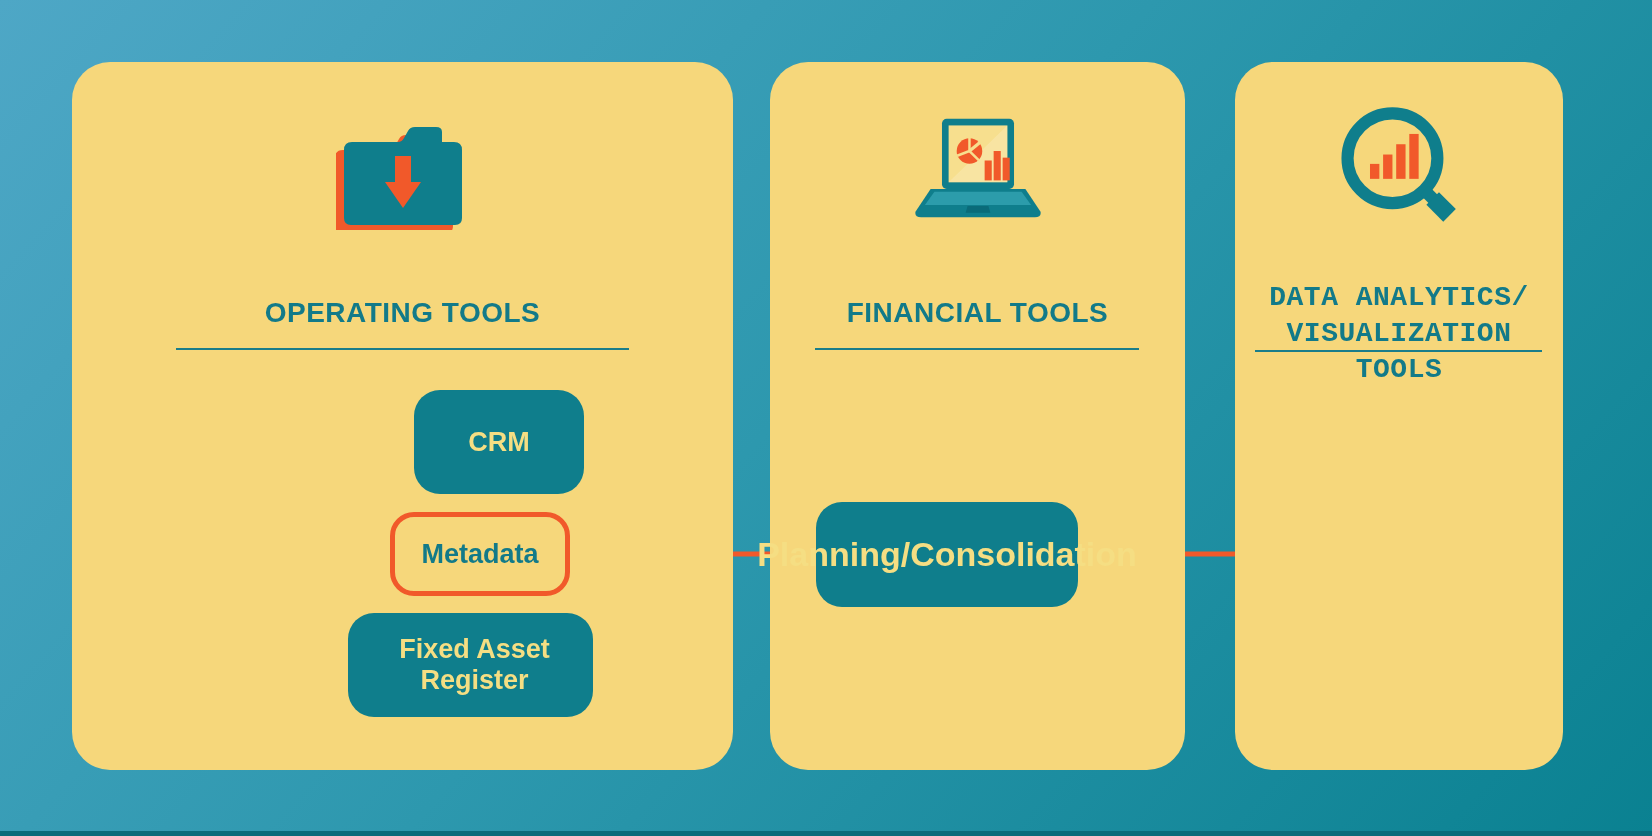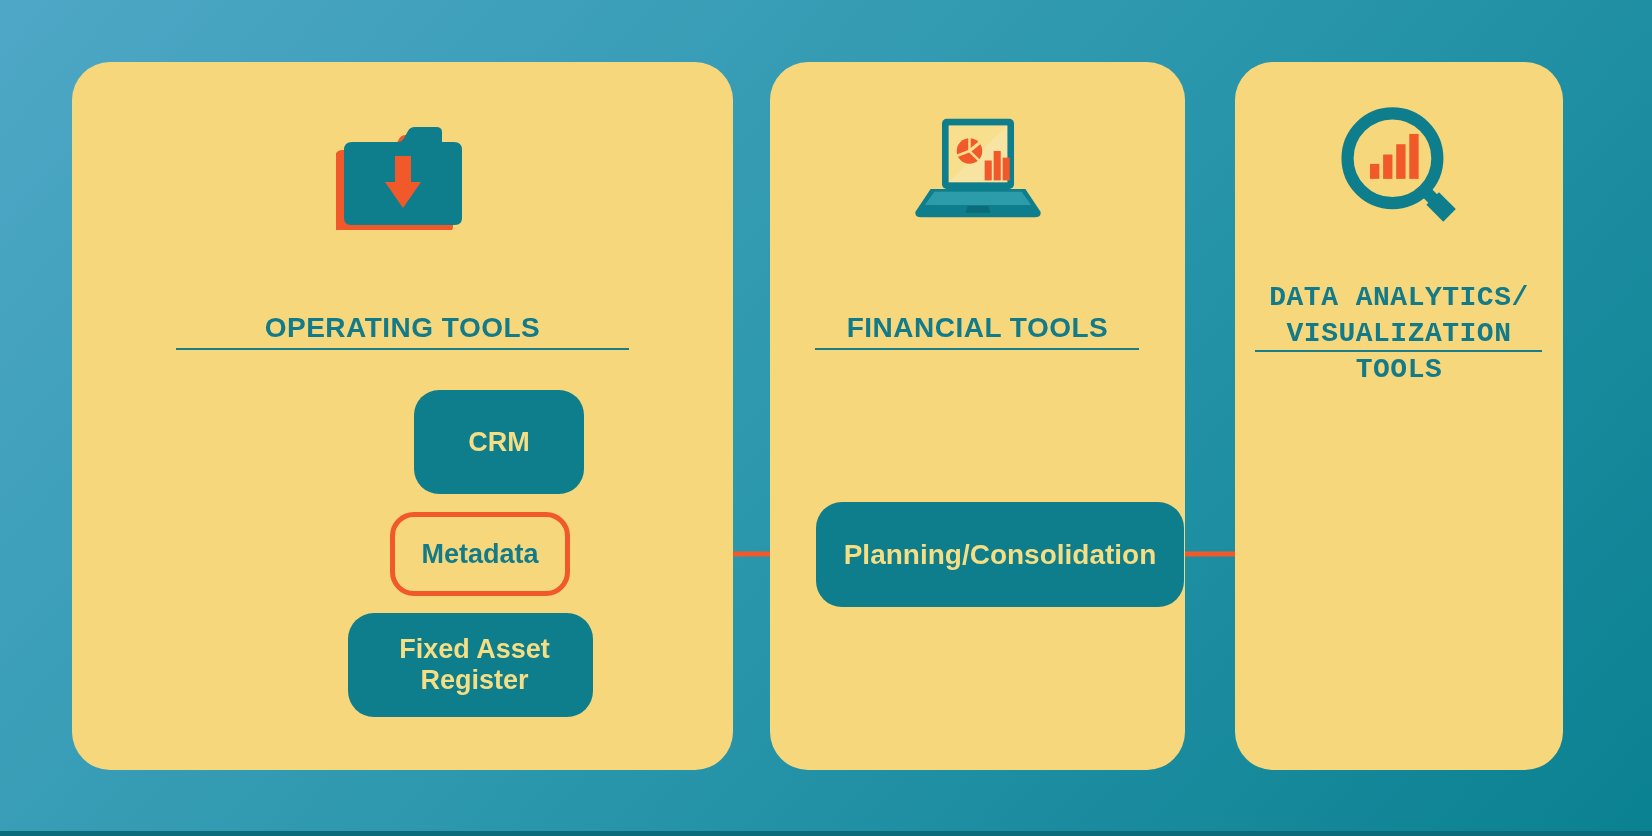--- a/index.html
+++ b/index.html
@@ -11,41 +11,41 @@
   .bottom-edge{position:absolute;left:0;bottom:0;width:100%;height:5px;background:#0b6b7a;}
   .panel{position:absolute;top:62px;height:708px;background:#f6d77b;border-radius:38px;}
   .panel-operating{left:72px;width:661px;}
   .panel-financial{left:770px;width:415px;}
   .panel-analytics{left:1235px;width:328px;font-family:Liberation Mono, monospace;}
   .panel-icon{position:absolute;left:50%;transform:translateX(-50%);}
   .icon-folder{top:56px;}
   .icon-laptop{top:53px;}
   .icon-magnifier{top:42px;}
   .panel-title{
-    position:absolute;top:227px;left:0;width:100%;text-align:center;
+    position:absolute;top:212px;left:0;width:100%;text-align:center;
     color:#127a89;font-weight:bold;font-size:28px;line-height:32px;letter-spacing:.5px;
   }
   .panel-title.two-line{top:195px;line-height:36px;}
   .divider{position:absolute;top:286px;height:2px;background:#1a7d8a;}
   .panel-operating .divider{left:104px;width:453px;}
   .panel-financial .divider{left:45px;width:324px;}
   .panel-analytics .divider{top:288px;left:20px;width:287px;}
   .node{
     position:absolute;display:flex;align-items:center;justify-content:center;
     background:#0f7e8c;border-radius:26px;color:#f5de83;
     font-weight:bold;font-size:27px;text-align:center;box-sizing:border-box;
   }
-  .node-crm{left:414px;top:390px;width:170px;height:104px;border-radius:25px;}
+  .node-crm{left:414px;top:390px;width:170px;height:104px;}
   .node-erp{left:105px;top:502px;width:168px;height:104px;}
   .node-metadata{
     left:390px;top:512px;width:180px;height:84px;border-radius:24px;
     background:#f6d77b;border:5px solid #f1592a;color:#127a89;
   }
   .node-far{left:348px;top:613px;width:245px;height:104px;padding-left:8px;}
-  .node-planning{left:816px;top:502px;width:368px;height:105px;font-size:28px;}
+  .node-planning{left:816px;top:502px;width:262px;height:105px;font-size:34px;}
   .node-reporting{left:1293px;top:502px;width:212px;height:105px;}
   .connectors{position:absolute;left:0;top:0;width:1652px;height:836px;}
 </style>
 </head>
 <body>
 
 <div class="canvas">
 
   <svg class="connectors" viewBox="0 0 1652 836" fill="none">
     <path d="M273,554 H390" stroke="#f1592a" stroke-width="5"></path>

